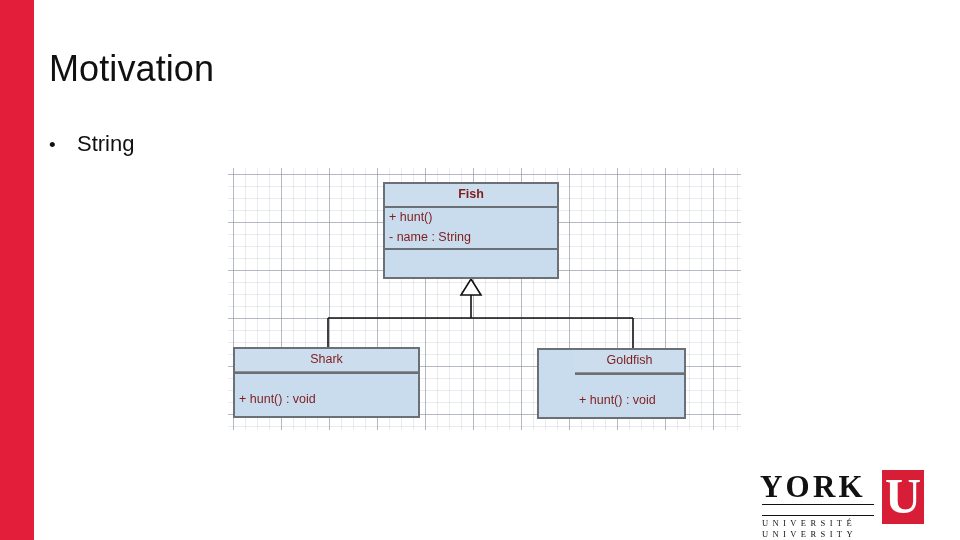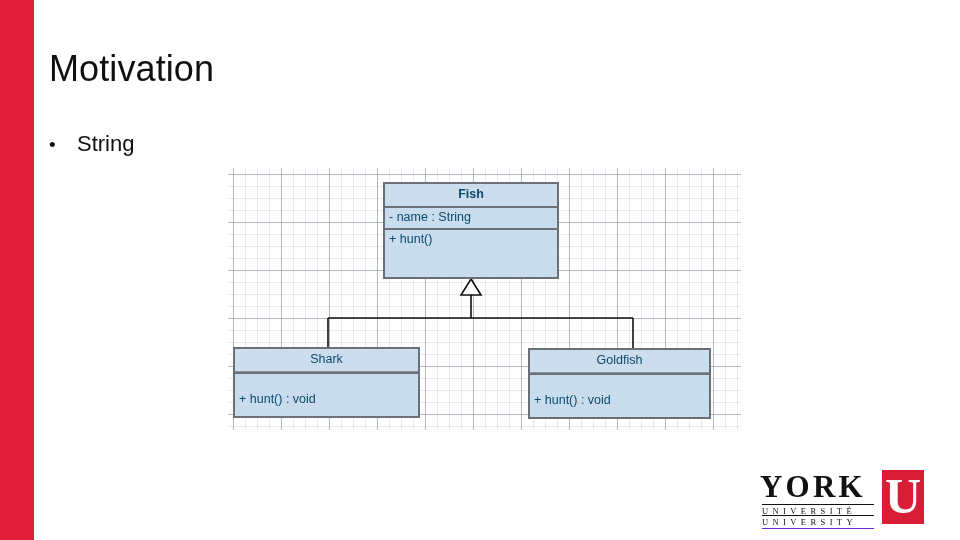--- a/index.html
+++ b/index.html
@@ -89,21 +89,21 @@
     height: 262px;
   }
 
   
   .uml-class {
     position: absolute;
     box-sizing: border-box;
     border: 2px solid #6b6f76;
     background: #c9dcee;
     font-size: 12.5px;
-    color: #0c4a6e;
+    color: #7f1d1d;
     overflow: hidden;
   }
   .uml-class .cls-name {
     box-sizing: border-box;
     text-align: center;
     font-weight: bold;
     background: #ccdded;
     padding: 3px 4px 4px 4px;
     border-bottom: 2px solid #6b6f76;
     line-height: 15px;
@@ -119,21 +119,21 @@
     padding: 2px 4px 3px 4px;
     line-height: 15px;
     background: #c9dcee;
   }
   .uml-class .cls-compartment.ruled {
     border-bottom: 2px solid #6b6f76;
   }
 
   #class-fish  { left: 155px; top: 14px;  width: 176px; height: 97px; }
   #class-shark { left: 5px;   top: 179px; width: 187px; height: 71px; }
-  #class-gold  { left: 300px; top: 180px; width: 183px; height: 71px; }
+  #class-gold  { left: 309px; top: 180px; width: 149px; height: 71px; padding-left: 36px; }
 
   
   #york-logo {
     position: absolute;
     left: 760px;
     top: 470px;
     width: 160px;
     height: 56px;
   }
   #york-wordmark {
@@ -149,21 +149,21 @@
   }
   .york-sub {
     position: absolute;
     left: 2px;
     font-family: "Liberation Serif", serif;
     font-size: 8.5px;
     letter-spacing: 4.4px;
     color: #111111;
     line-height: 10px;
     border-top: 1px solid #111111;
-    padding-top: 1px;
+    padding-top: 13px;
     width: 112px;
   }
   #york-sub-fr { top: 34px; }
   #york-sub-en { top: 45px; border-bottom: 1px solid #6d28d9; padding-bottom: 1px; }
   #york-u-mark {
     position: absolute;
     left: 122px;
     top: 0px;
     width: 42px;
     height: 54px;
@@ -200,22 +200,22 @@
 
       <line x1="100" y1="150" x2="100" y2="180" stroke="#111111" stroke-width="1.6"></line>
 
       <line x1="405" y1="150" x2="405" y2="181" stroke="#111111" stroke-width="1.6"></line>
 
       <polygon points="243,111 253,127 233,127" fill="#ffffff" stroke="#111111" stroke-width="1.6"></polygon>
     </svg>
 
     <div class="uml-class" id="class-fish">
       <div class="cls-name">Fish</div>
+      <div class="cls-compartment">+ hunt()</div>
       <div class="cls-compartment ruled">- name : String</div>
-      <div class="cls-compartment">+ hunt()</div>
     </div>
 
     <div class="uml-class" id="class-shark">
       <div class="cls-name thin-rule">Shark</div>
       <div class="cls-compartment">+ hunt() : void</div>
     </div>
 
     <div class="uml-class" id="class-gold">
       <div class="cls-name thin-rule">Goldfish</div>
       <div class="cls-compartment">+ hunt() : void</div>

